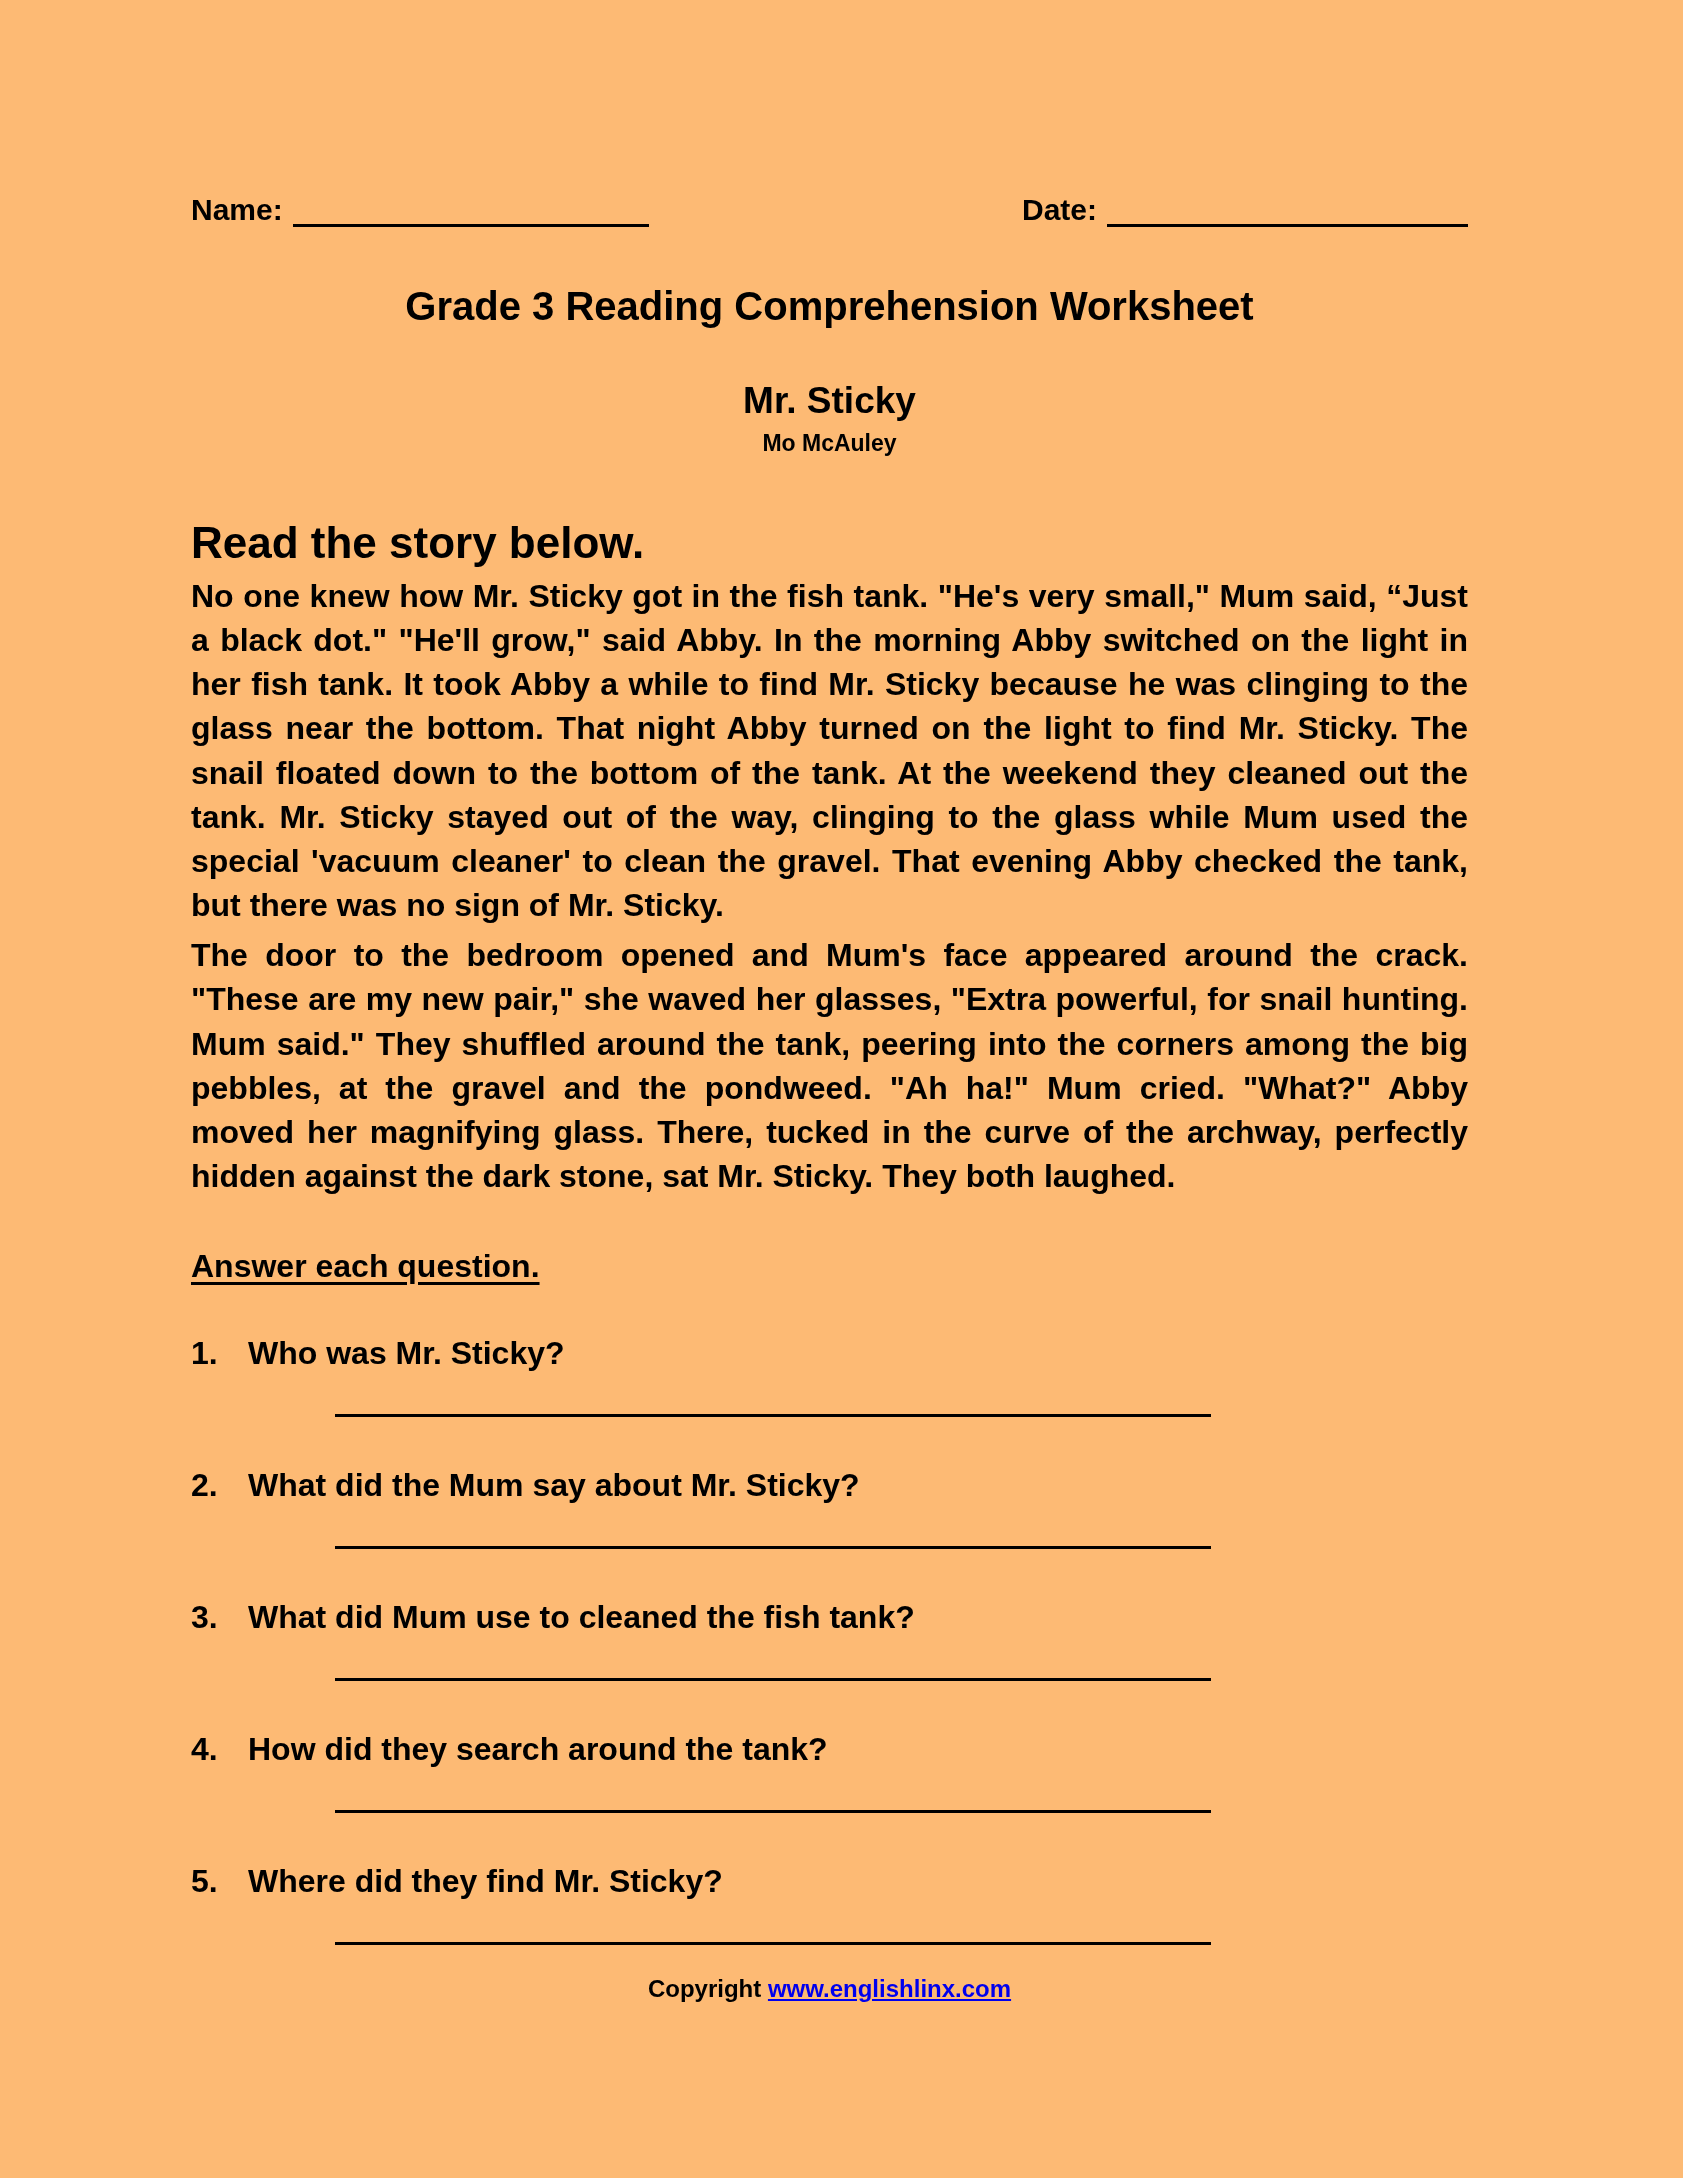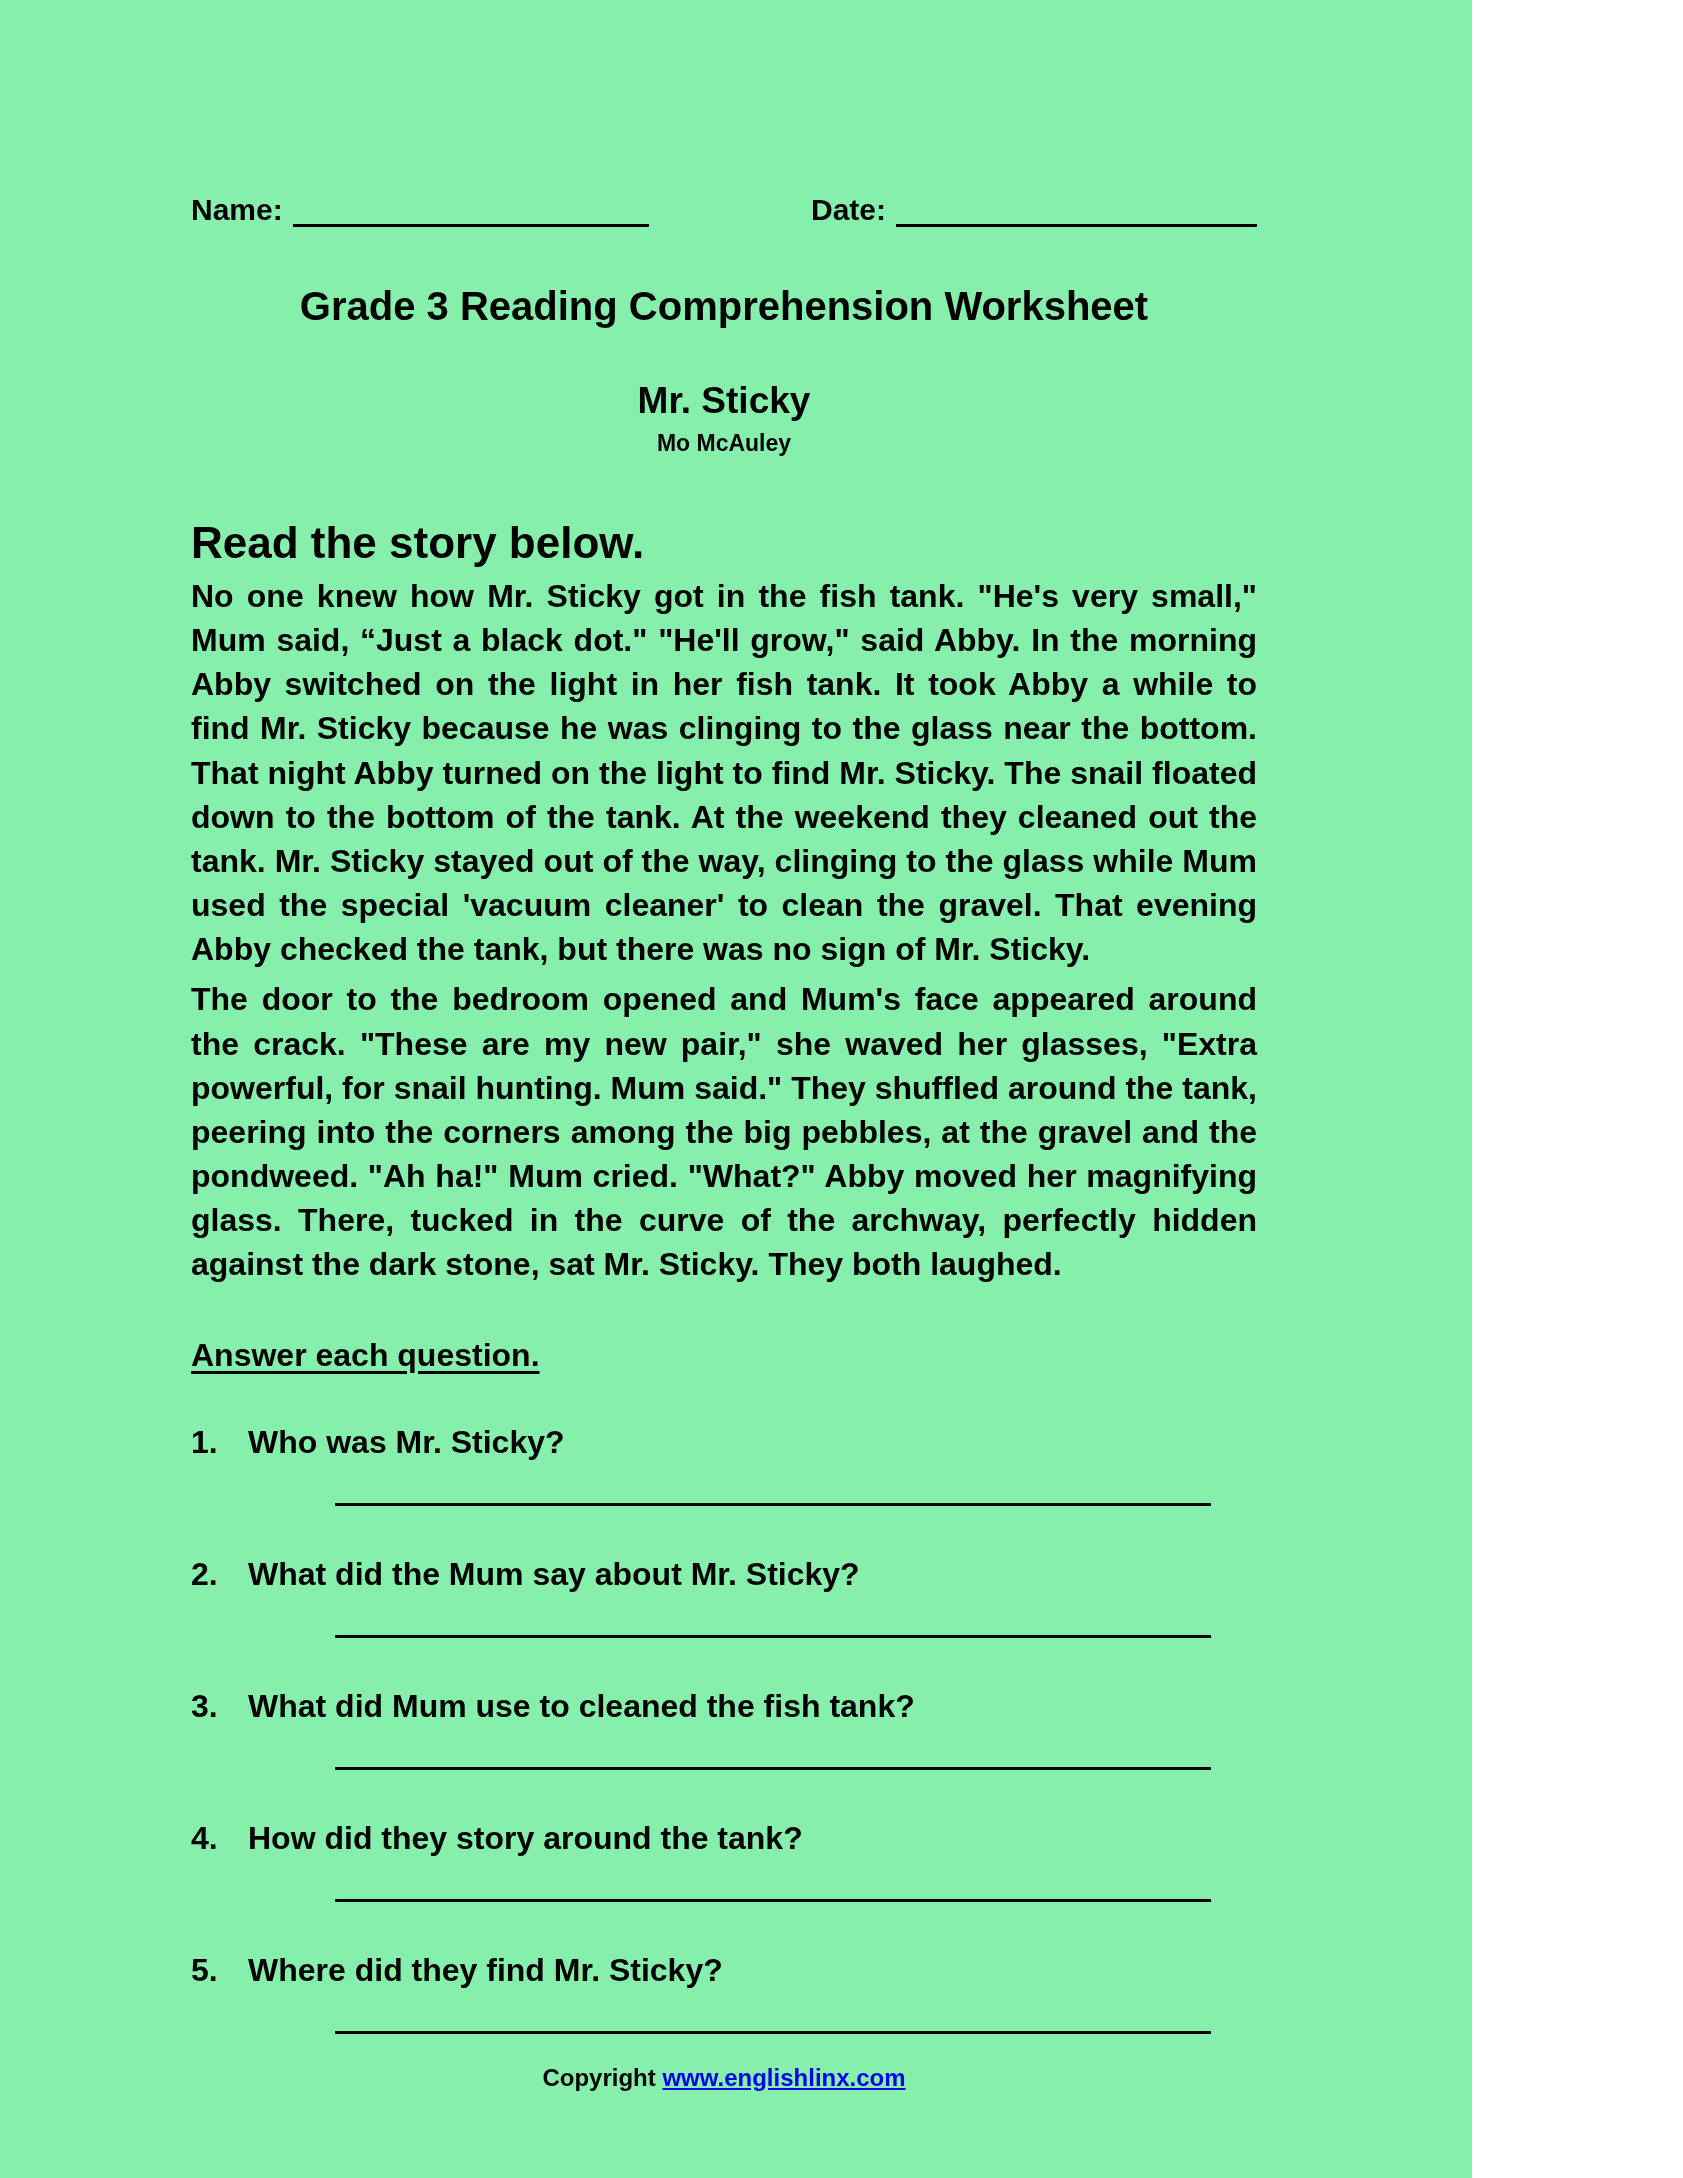--- a/index.html
+++ b/index.html
@@ -3,23 +3,23 @@
 <meta charset="utf-8">
 <style>
   * { box-sizing: border-box; }
   html, body { margin: 0; padding: 0; background: #ffffff; }
   body {
     font-family: "Liberation Sans", "DejaVu Sans", sans-serif;
     color: #000000;
     font-weight: 700;
   }
   .page {
-    width: 1472px;
+    width: 1683px;
     height: 2178px;
-    background: #86efac;
+    background: #fdba74;
     padding: 193px 215px 0 191px;
     position: relative;
   }
   .header-row {
     display: flex;
     justify-content: space-between;
     align-items: flex-end;
     font-size: 30px;
   }
   .field { display: flex; align-items: flex-end; }
@@ -129,21 +129,21 @@
   <div class="answer-line"></div>
 
   <div class="question">
     <span class="q-num">3.</span>
     <span class="q-text">What did Mum use to cleaned the fish tank?</span>
   </div>
   <div class="answer-line"></div>
 
   <div class="question">
     <span class="q-num">4.</span>
-    <span class="q-text">How did they story around the tank?</span>
+    <span class="q-text">How did they search around the tank?</span>
   </div>
   <div class="answer-line"></div>
 
   <div class="question">
     <span class="q-num">5.</span>
     <span class="q-text">Where did they find Mr. Sticky?</span>
   </div>
   <div class="answer-line"></div>
 
   <div class="footer">

